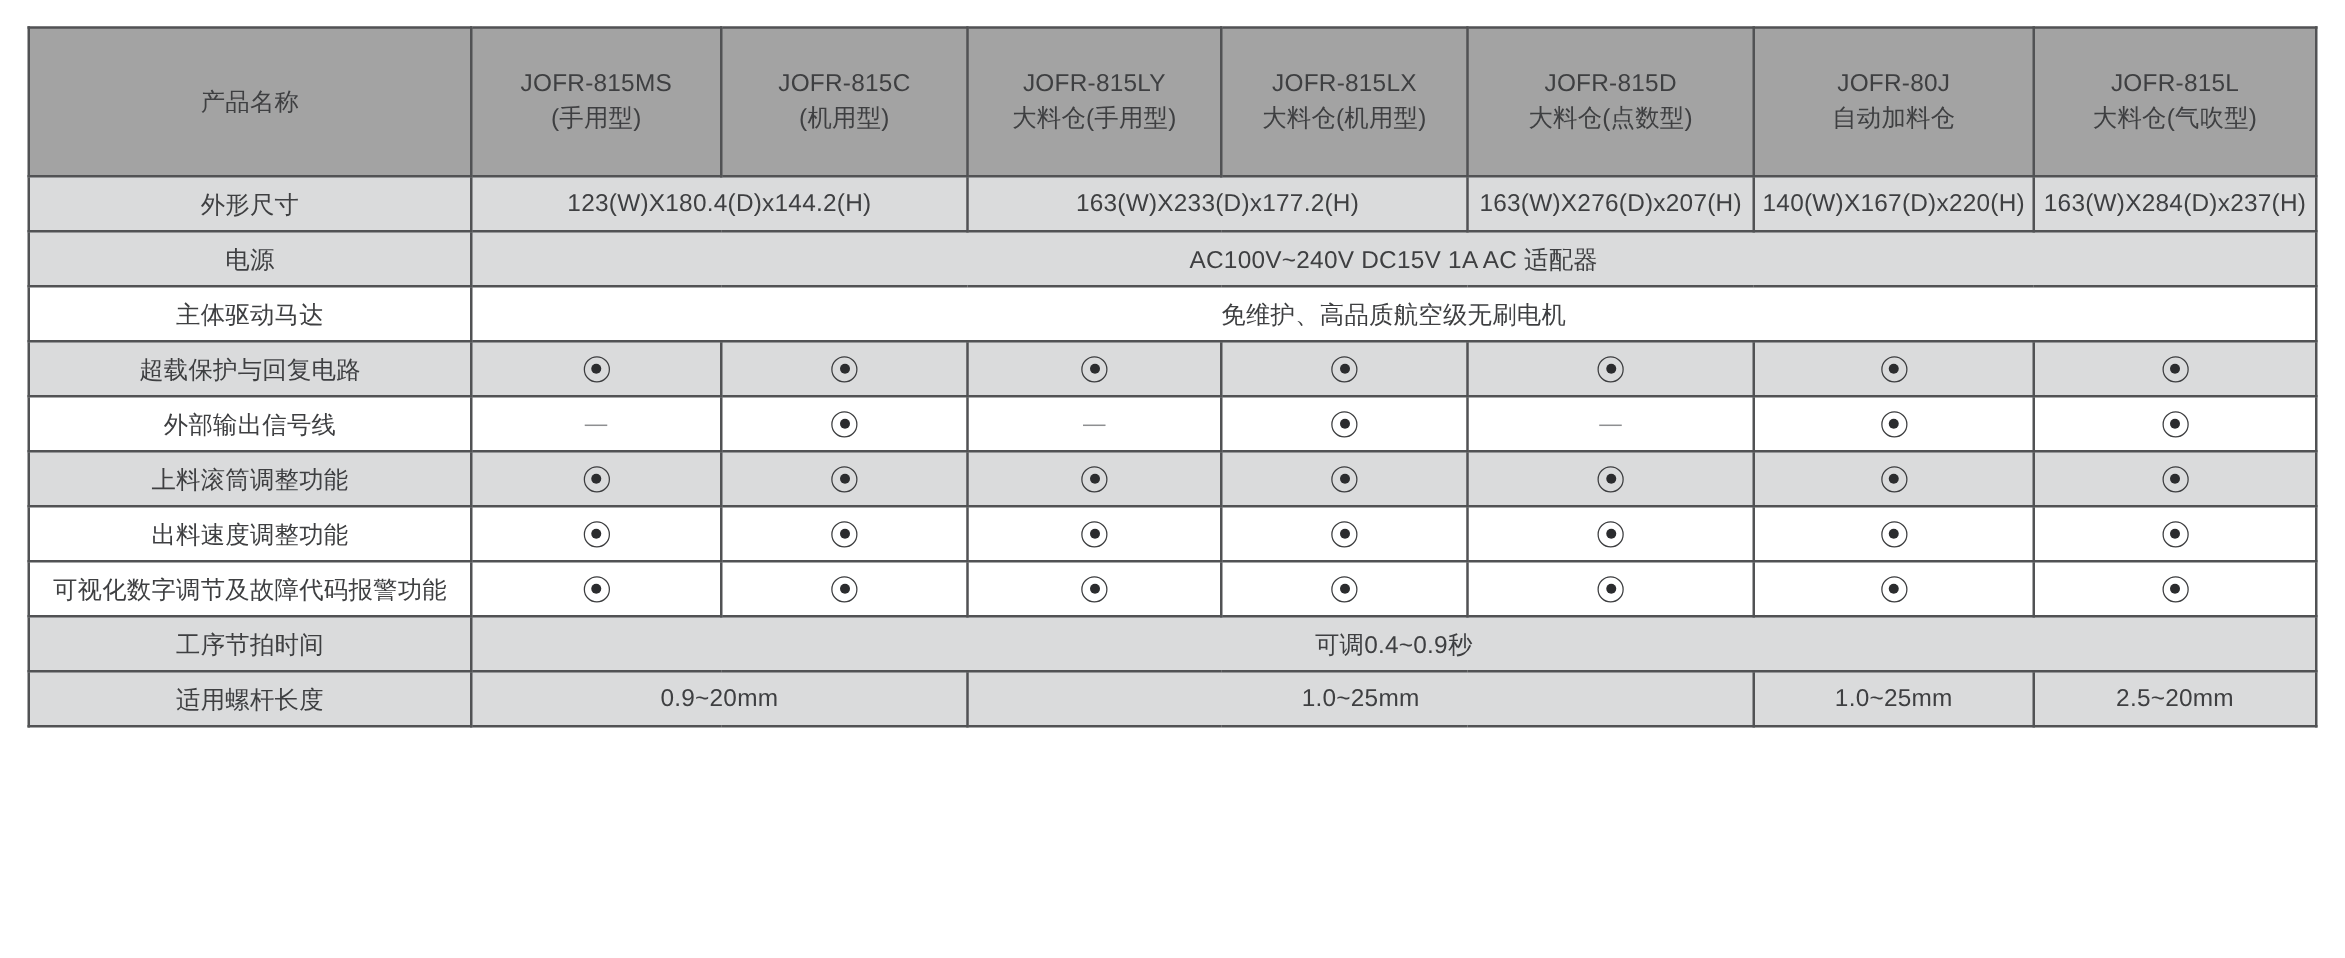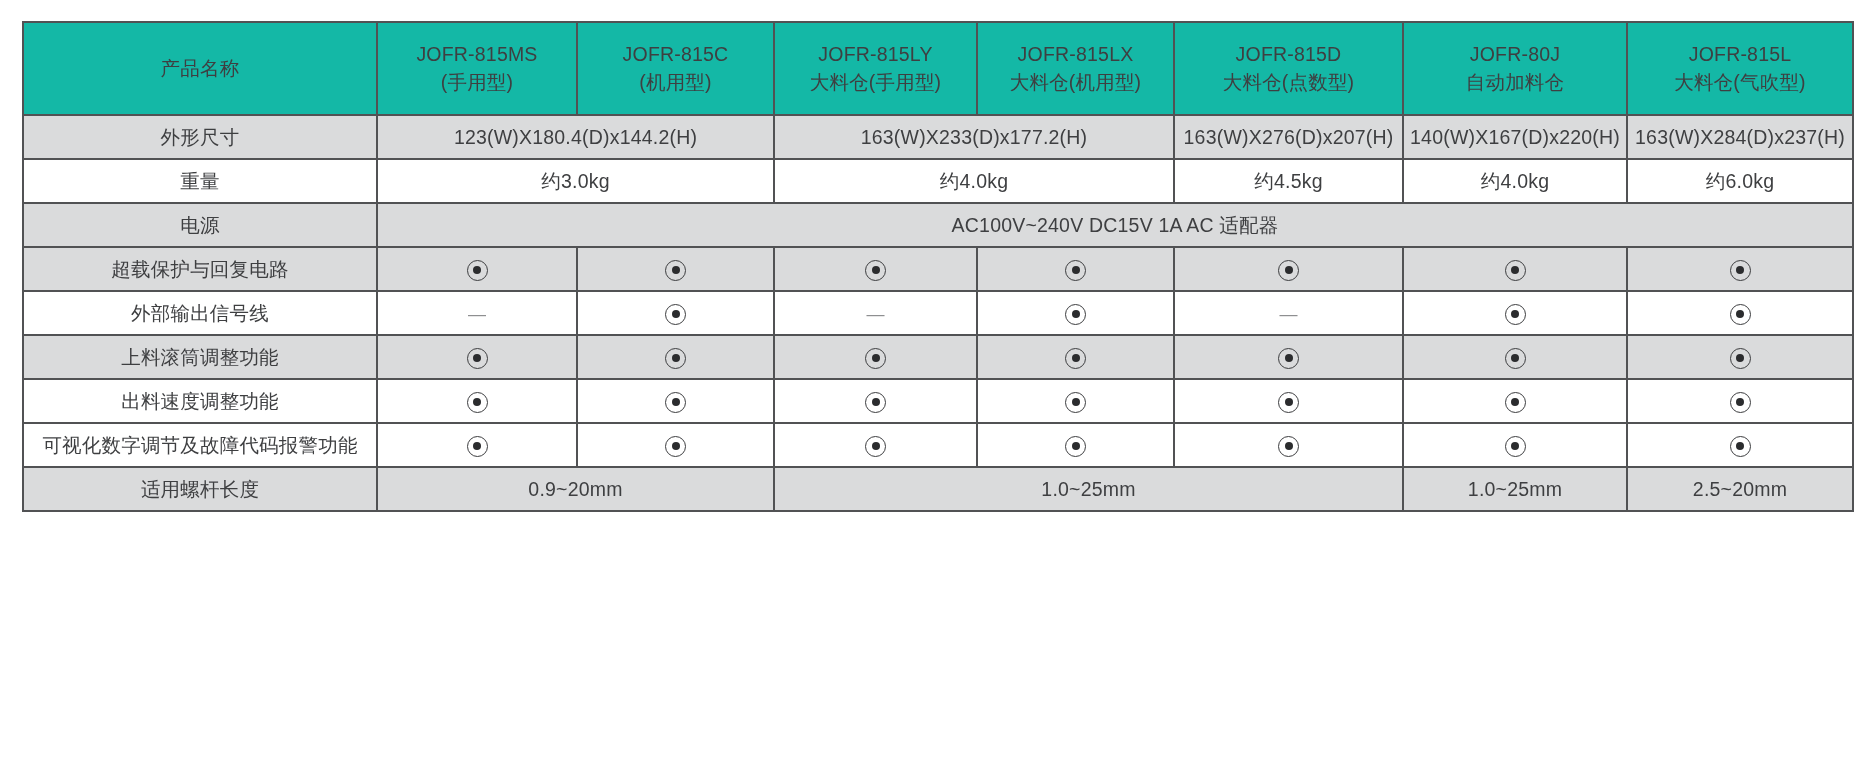--- a/index.html
+++ b/index.html
@@ -25,21 +25,21 @@
   .spec-table th, .spec-table td {
     border: 2px solid var(--border-color);
     text-align: center;
     vertical-align: middle;
     color: var(--text-color);
     font-size: 19.5px;
     font-weight: 500;
     padding: 0 4px;
     letter-spacing: 0.2px;
   }
-  .spec-table thead tr { height: 93px; background: #14b8a6; margin-top: 23px; }
+  .spec-table thead tr { height: 119px; background: #a3a3a3; margin-top: 23px; }
   .spec-table tbody tr { height: 44px; background: #ffffff; }
   .spec-table tbody tr.shaded { background: var(--shaded-row-bg); }
   .prod-head .model { line-height: 1.4; font-weight: 400; }
   .prod-head .sub { line-height: 1.4; font-weight: 500; }
   .row-label { font-weight: 500; }
   .dot-icon {
     display: inline-flex;
     width: 21px; height: 21px;
     border: 1.5px solid #3c3d3f;
     border-radius: 50%;
@@ -110,32 +110,28 @@
     <tbody>
 
     <tr class="shaded">
           <th class="row-label">外形尺寸</th>
           <td colspan="2">123(W)X180.4(D)x144.2(H)</td>
           <td colspan="2">163(W)X233(D)x177.2(H)</td>
           <td>163(W)X276(D)x207(H)</td>
           <td>140(W)X167(D)x220(H)</td>
           <td>163(W)X284(D)x237(H)</td>
         </tr>
-        <tr>
-          <th class="row-label">重量</th>
-          <td colspan="2">约3.0kg</td>
-          <td colspan="2">约4.0kg</td>
-          <td>约4.5kg</td>
-          <td>约4.0kg</td>
-          <td>约6.0kg</td>
-        </tr>
         <tr class="shaded">
           <th class="row-label">电源</th>
           <td colspan="7">AC100V~240V DC15V 1A AC 适配器</td>
         </tr>
+        <tr>
+          <th class="row-label">主体驱动马达</th>
+          <td colspan="7">免维护、高品质航空级无刷电机</td>
+        </tr>
         <tr class="shaded">
           <th class="row-label">超载保护与回复电路</th>
           <td><span class="dot-icon">
               <span class="dot-core"></span>
             </span></td>
           <td><span class="dot-icon">
               <span class="dot-core"></span>
             </span></td>
           <td><span class="dot-icon">
               <span class="dot-core"></span>
@@ -235,20 +231,24 @@
             </span></td>
           <td><span class="dot-icon">
               <span class="dot-core"></span>
             </span></td>
           <td><span class="dot-icon">
               <span class="dot-core"></span>
             </span></td>
           <td><span class="dot-icon">
               <span class="dot-core"></span>
             </span></td>
+        </tr>
+        <tr class="shaded">
+          <th class="row-label">工序节拍时间</th>
+          <td colspan="7">可调0.4~0.9秒</td>
         </tr>
         <tr class="shaded">
           <th class="row-label">适用螺杆长度</th>
           <td colspan="2">0.9~20mm</td>
           <td colspan="3">1.0~25mm</td>
           <td>1.0~25mm</td>
           <td>2.5~20mm</td>
         </tr>
       </tbody>
   </table>

